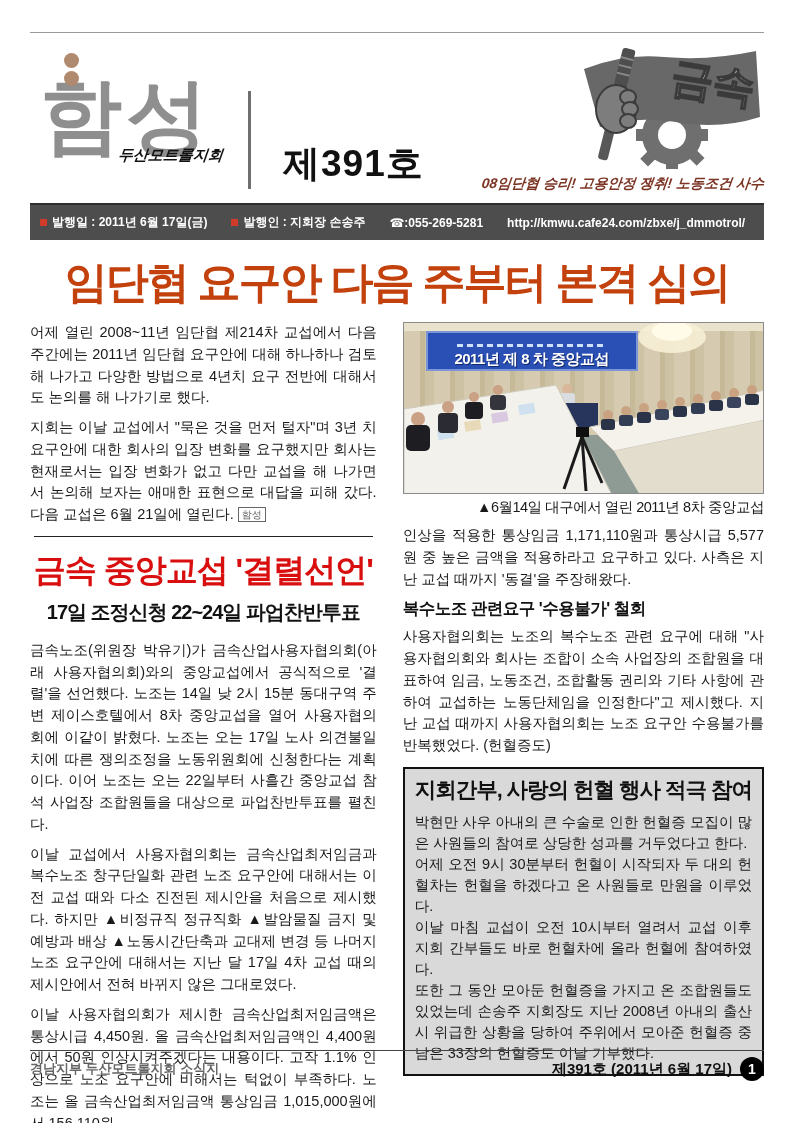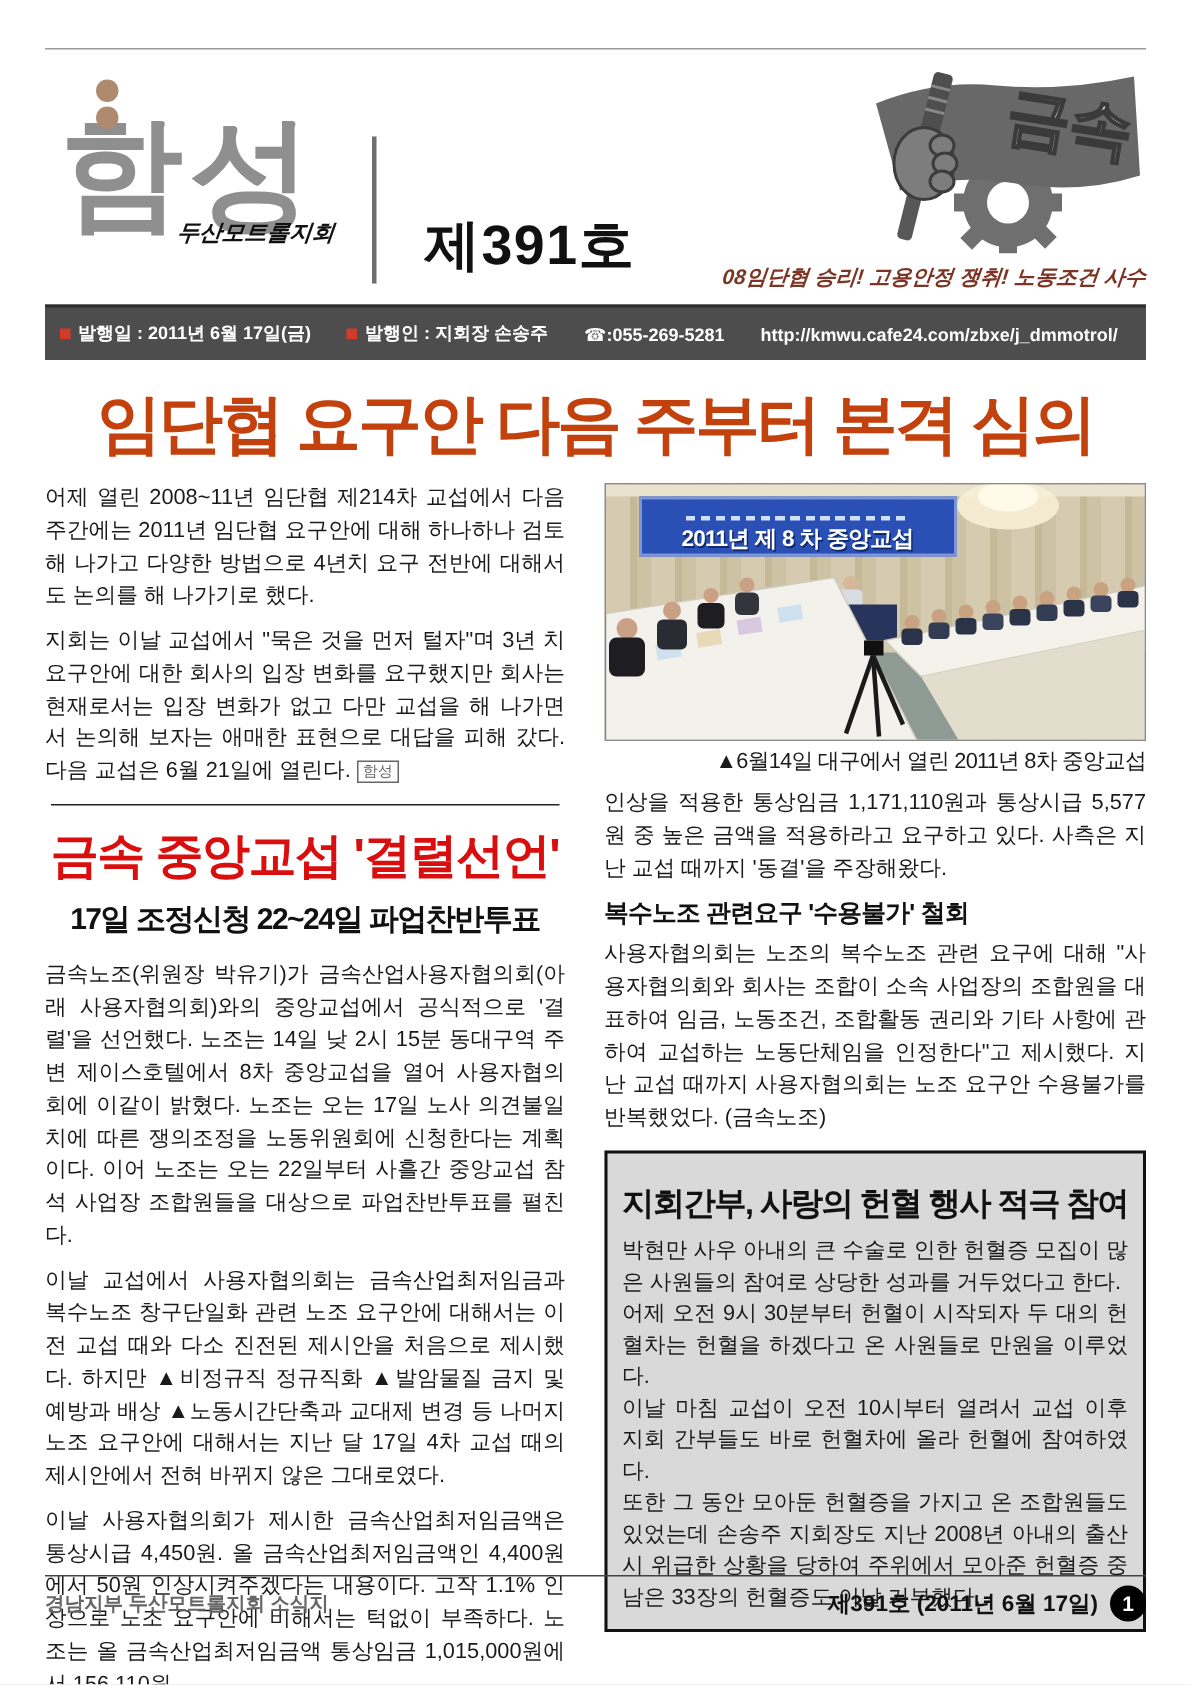--- a/index.html
+++ b/index.html
@@ -79,21 +79,21 @@
     position:absolute; top:8px; left:22px; width:212px; height:40px; z-index:3;
     background:#2a4fb5; border:2px solid #7b95d8; color:#fff;
     display:flex; flex-direction:column; align-items:center; justify-content:flex-end;
   }
   .photo-banner .tiny-line { width:150px; height:3px; background:repeating-linear-gradient(90deg,#cfe0ff 0 6px,transparent 6px 10px); margin-bottom:3px; }
   .photo-banner .banner-text { font-size:15px; font-weight:800; letter-spacing:-0.5px; text-shadow:1px 1px 0 #102a6e; white-space:nowrap; }
   .photo-caption { text-align:right; font-size:14.5px; color:#1a1a1a; margin:4px 0 8px 0; letter-spacing:-0.5px; }
 
   
   .box-article {
-    margin-top:10px; border:2px solid #111; background:#d9d9d9; padding:16px 10px 10px 10px;
+    margin-top:10px; border:2px solid #111; background:#d9d9d9; padding:4px 10px 10px 10px;
   }
   .box-title { text-align:center; font-size:21.5px; font-weight:800; color:#111; letter-spacing:-1px; margin:2px 0 8px 0; white-space:nowrap; }
   .box-body { font-size:14.5px; line-height:1.45; text-align:justify; color:#1a1a1a; }
   .box-body p { margin:0; }
 
   
   .footer {
     position:absolute; left:30px; right:30px; bottom:42px;
     border-top:1px solid #444; padding-top:6px;
     display:flex; justify-content:space-between; align-items:center;
@@ -265,21 +265,21 @@
           <div class="banner-text">2011년 제 8 차 중앙교섭</div>
         </div>
       </div>
       <div class="photo-caption">▲6월14일 대구에서 열린 2011년 8차 중앙교섭</div>
 
       <div class="body-txt">
         <p>인상을 적용한 통상임금 1,171,110원과 통상시급 5,577원 중 높은 금액을 적용하라고 요구하고 있다. 사측은 지난 교섭 때까지 '동결'을 주장해왔다.</p>
       </div>
       <div class="subhead">복수노조 관련요구 '수용불가' 철회</div>
       <div class="body-txt">
-        <p>사용자협의회는 노조의 복수노조 관련 요구에 대해 "사용자협의회와 회사는 조합이 소속 사업장의 조합원을 대표하여 임금, 노동조건, 조합활동 권리와 기타 사항에 관하여 교섭하는 노동단체임을 인정한다"고 제시했다. 지난 교섭 때까지 사용자협의회는 노조 요구안 수용불가를 반복했었다. (금속노조)</p>
+        <p>사용자협의회는 노조의 복수노조 관련 요구에 대해 "사용자협의회와 회사는 조합이 소속 사업장의 조합원을 대표하여 임금, 노동조건, 조합활동 권리와 기타 사항에 관하여 교섭하는 노동단체임을 인정한다"고 제시했다. 지난 교섭 때까지 사용자협의회는 노조 요구안 수용불가를 반복했었다. (헌혈증도)</p>
       </div>
 
       <div class="box-article">
         <div class="box-title">지회간부, 사랑의 헌혈 행사 적극 참여</div>
         <div class="box-body">
           <p>박현만 사우 아내의 큰 수술로 인한 헌혈증 모집이 많은 사원들의 참여로 상당한 성과를 거두었다고 한다.</p>
           <p>어제 오전 9시 30분부터 헌혈이 시작되자 두 대의 헌혈차는 헌혈을 하겠다고 온 사원들로 만원을 이루었다.</p>
           <p>이날 마침 교섭이 오전 10시부터 열려서 교섭 이후 지회 간부들도 바로 헌혈차에 올라 헌혈에 참여하였다.</p>
           <p>또한 그 동안 모아둔 헌혈증을 가지고 온 조합원들도 있었는데 손송주 지회장도 지난 2008년 아내의 출산 시 위급한 상황을 당하여 주위에서 모아준 헌혈증 중 남은 33장의 헌혈증도 이날 기부했다.</p>
         </div>

